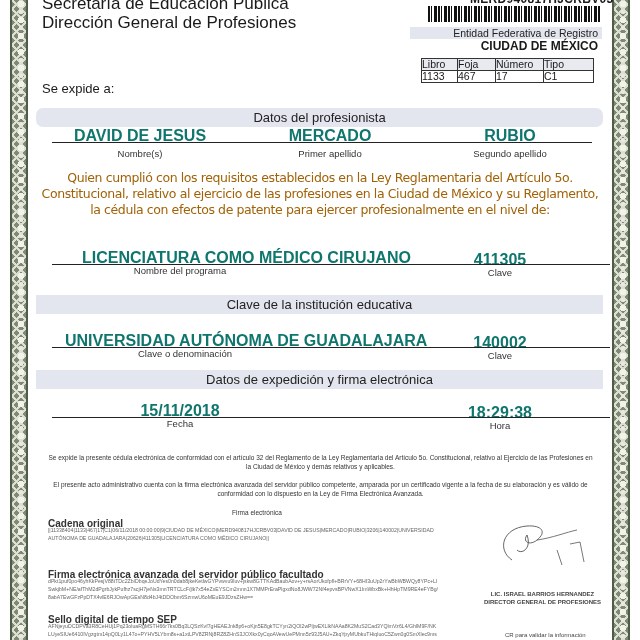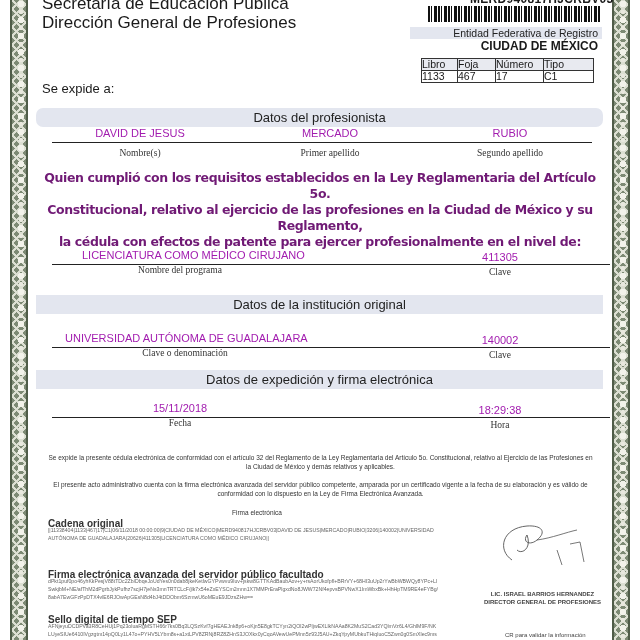--- a/index.html
+++ b/index.html
@@ -33,26 +33,26 @@
 
   .reg-table { position: absolute; left: 421px; top: 58px; border-collapse: collapse; font-size: 10.5px; }
   .reg-table td { border: 1px solid #333; text-align: left; height: 12px; line-height: 11px; padding: 0 0; }
   .reg-table tr.head td { background: #e8eaf0; }
 
   .expide { position: absolute; left: 42px; top: 81px; font-size: 13px; }
 
   .section-bar { position: absolute; left: 36px; width: 567px; height: 19px; background: #e3e6ef;
     text-align: center; font-size: 13px; line-height: 19px; color: #222; }
 
-  .field-value { position: absolute; font-size: 11px; color: #a21caf; text-align: center; }
-  .field-label { position: absolute; font-size: 9.5px; color: #333; text-align: center; font-family: Liberation Serif, serif; }
+  .field-value { position: absolute; font-size: 16px; color: #0f766e; text-align: center; font-weight: bold; }
+  .field-label { position: absolute; font-size: 9.5px; color: #333; text-align: center; }
   .hline { position: absolute; height: 1px; background: #222; }
 
   .statement { position: absolute; left: 40px; width: 560px; top: 170px; text-align: center;
-    font-family: "DejaVu Sans", sans-serif; font-size: 12.5px; line-height: 16px; letter-spacing: -0.4px; color: #701a75; font-weight: bold; }
+    font-family: "DejaVu Sans", sans-serif; font-size: 12.5px; line-height: 16px; letter-spacing: -0.4px; color: #a16207; }
 
   .small-para { position: absolute; left: 48px; width: 545px; text-align: center; font-size: 6.5px; line-height: 9px; color: #333; }
   .firma-label { position: absolute; left: 232px; top: 509px; font-size: 6.5px; color: #333; }
 
   .chain-title { position: absolute; left: 48px; font-size: 10px; font-weight: bold; color: #333; }
   .chain-text { position: absolute; left: 48px; width: 390px; font-size: 5.2px; line-height: 8px; color: #666; word-break: break-all; overflow: hidden; }
 
   .signature { position: absolute; left: 492px; top: 520px; width: 100px; height: 50px; }
   .signer-name { position: absolute; left: 480px; width: 125px; text-align: center; font-size: 6px; font-weight: bold; color: #444; }
   .qr-note { position: absolute; left: 505px; top: 632px; font-size: 6px; color: #444; }
@@ -109,21 +109,21 @@
   <div>Constitucional, relativo al ejercicio de las profesiones en la Ciudad de México y su Reglamento,</div>
   <div>la cédula con efectos de patente para ejercer profesionalmente en el nivel de:</div>
 </div>
 
 <div class="field-value" style="left:82px; top:249px; text-align:left;">LICENCIATURA COMO MÉDICO CIRUJANO</div>
 <div class="field-value" style="left:460px; width:80px; top:251px;">411305</div>
 <div class="hline" style="left:52px; width:558px; top:264px;"></div>
 <div class="field-label" style="left:120px; width:120px; top:265px;">Nombre del programa</div>
 <div class="field-label" style="left:460px; width:80px; top:267px;">Clave</div>
 
-<div class="section-bar" style="top:295px;">Datos de la institución original</div>
+<div class="section-bar" style="top:295px;">Clave de la institución educativa</div>
 <div class="field-value" style="left:65px; top:332px; text-align:left;">UNIVERSIDAD AUTÓNOMA DE GUADALAJARA</div>
 <div class="field-value" style="left:460px; width:80px; top:334px;">140002</div>
 <div class="hline" style="left:52px; width:558px; top:347px;"></div>
 <div class="field-label" style="left:120px; width:130px; top:348px;">Clave o denominación</div>
 <div class="field-label" style="left:460px; width:80px; top:350px;">Clave</div>
 
 <div class="section-bar" style="top:370px;">Datos de expedición y firma electrónica</div>
 <div class="field-value" style="left:140px; width:80px; top:402px;">15/11/2018</div>
 <div class="field-value" style="left:460px; width:80px; top:404px;">18:29:38</div>
 <div class="hline" style="left:52px; width:558px; top:417px;"></div>

